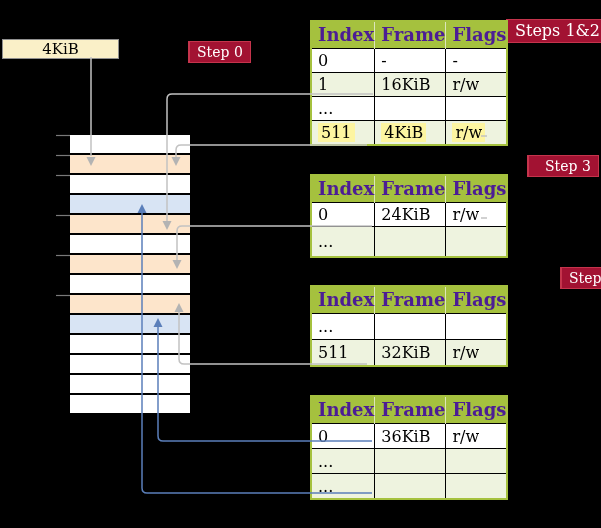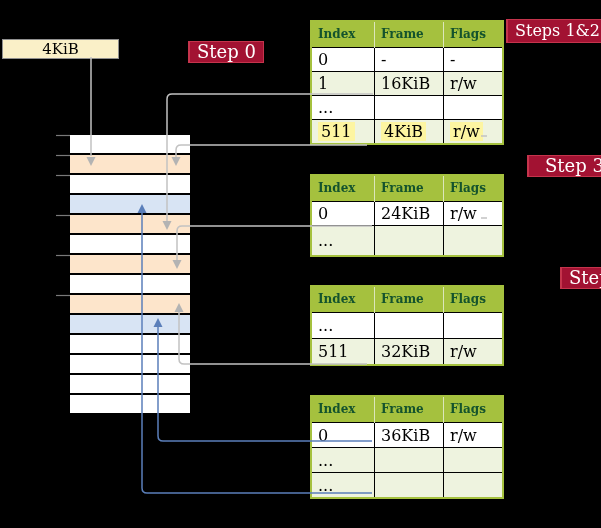--- a/index.html
+++ b/index.html
@@ -11,39 +11,39 @@
   
   #framebox {
     position:absolute; left:2px; top:39px; width:115px; height:18px;
     background:var(--cream,#faf0c8); border:1px solid #8f8f8f;
     color:#000; font-size:15px; text-align:center; line-height:18px;
   }
 
   
   .step {
     position:absolute; background:var(--crimson,#a21232); color:#fff;
-    font-size:18px; line-height:18px; padding:1px 7px;
+    font-size:14px; line-height:18px; padding:1px 7px;
     border:1px solid #c5344c; border-left-width:2px; white-space:nowrap;
   }
 
   
   #stack { position:absolute; left:70px; top:135px; width:120px; }
   .mrow { width:120px; height:18px; margin-bottom:2px; background:#fff; }
   .mrow.white { background:#ffffff; }
   .mrow.peach { background:var(--peach,#fde5cb); }
   .mrow.blue  { background:var(--blue-row,#d8e4f4); }
 
   
   .ptable {
     position:absolute; border-collapse:collapse; table-layout:fixed;
     background:#fff; border:2px solid var(--header-green,#a5c13e);
   }
   .ptable th {
-    background:var(--header-green,#a5c13e); color:#14532d; font-weight:bold;
-    font-size:12px; text-align:left; padding:2px 0 3px 6px; height:20px;
+    background:var(--header-green,#a5c13e); color:#4c1d95; font-weight:bold;
+    font-size:18px; text-align:left; padding:2px 0 3px 6px; height:20px;
     border-left:1px solid #dce6bb;
   }
   .ptable th:first-child { border-left:none; }
   .ptable td {
     font-size:16px; color:#000; padding:0 0 0 6px; height:23px;
     border:1px solid #000; vertical-align:middle; background:#fff;
   }
   .ptable tr.alt td { background:var(--row-green,#eef3df); }
   .c1 { width:56px; } .c2 { width:62px; } .c3 { width:52px; }
   .hl { background:var(--highlight-yellow,#fdf5a1); padding:0 3px; }

